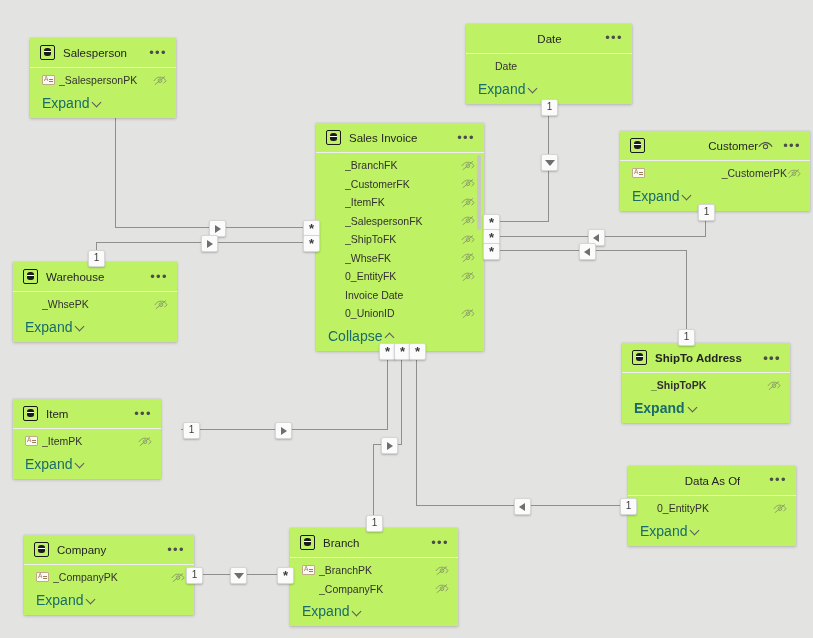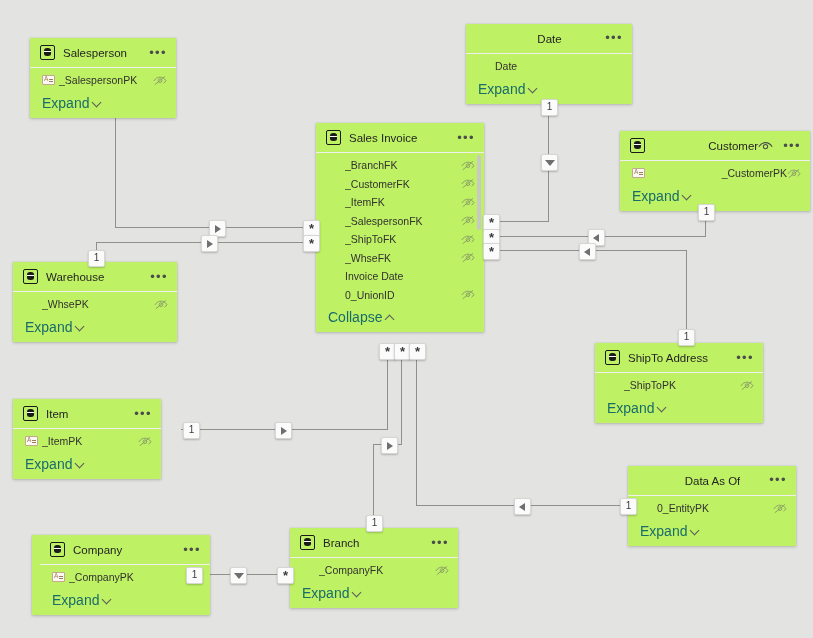--- a/index.html
+++ b/index.html
@@ -295,20 +295,31 @@
             <span class="hidden-eye">
               <svg viewBox="0 0 16 12" width="14" height="11">
                 <path d="M1.2 6.2C3 3.4 5.4 2.2 8 2.2c2.6 0 5 1.2 6.8 4-0.7 1.1-1.5 2-2.4 2.6" fill="none" stroke="#6b6b6b" stroke-width="1.1" stroke-linecap="round"></path>
                 <circle cx="8" cy="6.2" r="2.1" fill="none" stroke="#6b6b6b" stroke-width="1.1"></circle>
                 <path d="M2.4 10.6L13.4 1.6" stroke="#6b6b6b" stroke-width="1.1" stroke-linecap="round"></path>
               </svg>
             </span>
           </div>
           <div class="field">
             <span class="fkey-spacer"></span>
+            <span class="fname">0_EntityFK</span>
+            <span class="hidden-eye">
+              <svg viewBox="0 0 16 12" width="14" height="11">
+                <path d="M1.2 6.2C3 3.4 5.4 2.2 8 2.2c2.6 0 5 1.2 6.8 4-0.7 1.1-1.5 2-2.4 2.6" fill="none" stroke="#6b6b6b" stroke-width="1.1" stroke-linecap="round"></path>
+                <circle cx="8" cy="6.2" r="2.1" fill="none" stroke="#6b6b6b" stroke-width="1.1"></circle>
+                <path d="M2.4 10.6L13.4 1.6" stroke="#6b6b6b" stroke-width="1.1" stroke-linecap="round"></path>
+              </svg>
+            </span>
+          </div>
+          <div class="field">
+            <span class="fkey-spacer"></span>
             <span class="fname">Invoice Date</span>
           </div>
           <div class="field">
             <span class="fkey-spacer"></span>
             <span class="fname">0_UnionID</span>
             <span class="hidden-eye">
               <svg viewBox="0 0 16 12" width="14" height="11">
                 <path d="M1.2 6.2C3 3.4 5.4 2.2 8 2.2c2.6 0 5 1.2 6.8 4-0.7 1.1-1.5 2-2.4 2.6" fill="none" stroke="#6b6b6b" stroke-width="1.1" stroke-linecap="round"></path>
                 <circle cx="8" cy="6.2" r="2.1" fill="none" stroke="#6b6b6b" stroke-width="1.1"></circle>
                 <path d="M2.4 10.6L13.4 1.6" stroke="#6b6b6b" stroke-width="1.1" stroke-linecap="round"></path>
@@ -368,21 +379,21 @@
                 <path d="M2.4 10.6L13.4 1.6" stroke="#6b6b6b" stroke-width="1.1" stroke-linecap="round"></path>
               </svg>
             </span>
           </div>
           <div class="expand">
             <span>Expand</span>
             <span class="chev"></span>
           </div>
         </div>
       </div>
-      <div class="tbl" style="left: 595px; top: 343px; width: 168px;">
+      <div class="tbl" style="left: 622px; top: 343px; width: 168px; font-weight: bold;">
         <div class="tbl-head">
           <span class="tbl-icon"></span>
           <span class="tbl-title">ShipTo Address</span>
           <span class="dots">•••</span>
         </div>
         <div class="tbl-body">
           <div class="field">
             <span class="fkey-spacer"></span>
             <span class="fname">_ShipToPK</span>
             <span class="hidden-eye">
@@ -439,21 +450,21 @@
                 <path d="M2.4 10.6L13.4 1.6" stroke="#6b6b6b" stroke-width="1.1" stroke-linecap="round"></path>
               </svg>
             </span>
           </div>
           <div class="expand">
             <span>Expand</span>
             <span class="chev"></span>
           </div>
         </div>
       </div>
-      <div class="tbl" style="left: 32px; top: 535px; width: 170px; padding-left: 8px;">
+      <div class="tbl" style="left: 24px; top: 535px; width: 170px;">
         <div class="tbl-head">
           <span class="tbl-icon"></span>
           <span class="tbl-title">Company</span>
           <span class="dots">•••</span>
         </div>
         <div class="tbl-body">
           <div class="field">
             <span class="fkey"></span>
             <span class="fname">_CompanyPK</span>
             <span class="hidden-eye">
@@ -471,20 +482,31 @@
         </div>
       </div>
       <div class="tbl" style="left: 290px; top: 528px; width: 168px;">
         <div class="tbl-head">
           <span class="tbl-icon"></span>
           <span class="tbl-title">Branch</span>
           <span class="dots">•••</span>
         </div>
         <div class="tbl-body">
           <div class="field">
+            <span class="fkey"></span>
+            <span class="fname">_BranchPK</span>
+            <span class="hidden-eye">
+              <svg viewBox="0 0 16 12" width="14" height="11">
+                <path d="M1.2 6.2C3 3.4 5.4 2.2 8 2.2c2.6 0 5 1.2 6.8 4-0.7 1.1-1.5 2-2.4 2.6" fill="none" stroke="#6b6b6b" stroke-width="1.1" stroke-linecap="round"></path>
+                <circle cx="8" cy="6.2" r="2.1" fill="none" stroke="#6b6b6b" stroke-width="1.1"></circle>
+                <path d="M2.4 10.6L13.4 1.6" stroke="#6b6b6b" stroke-width="1.1" stroke-linecap="round"></path>
+              </svg>
+            </span>
+          </div>
+          <div class="field">
             <span class="fkey-spacer"></span>
             <span class="fname">_CompanyFK</span>
             <span class="hidden-eye">
               <svg viewBox="0 0 16 12" width="14" height="11">
                 <path d="M1.2 6.2C3 3.4 5.4 2.2 8 2.2c2.6 0 5 1.2 6.8 4-0.7 1.1-1.5 2-2.4 2.6" fill="none" stroke="#6b6b6b" stroke-width="1.1" stroke-linecap="round"></path>
                 <circle cx="8" cy="6.2" r="2.1" fill="none" stroke="#6b6b6b" stroke-width="1.1"></circle>
                 <path d="M2.4 10.6L13.4 1.6" stroke="#6b6b6b" stroke-width="1.1" stroke-linecap="round"></path>
               </svg>
             </span>
           </div>

